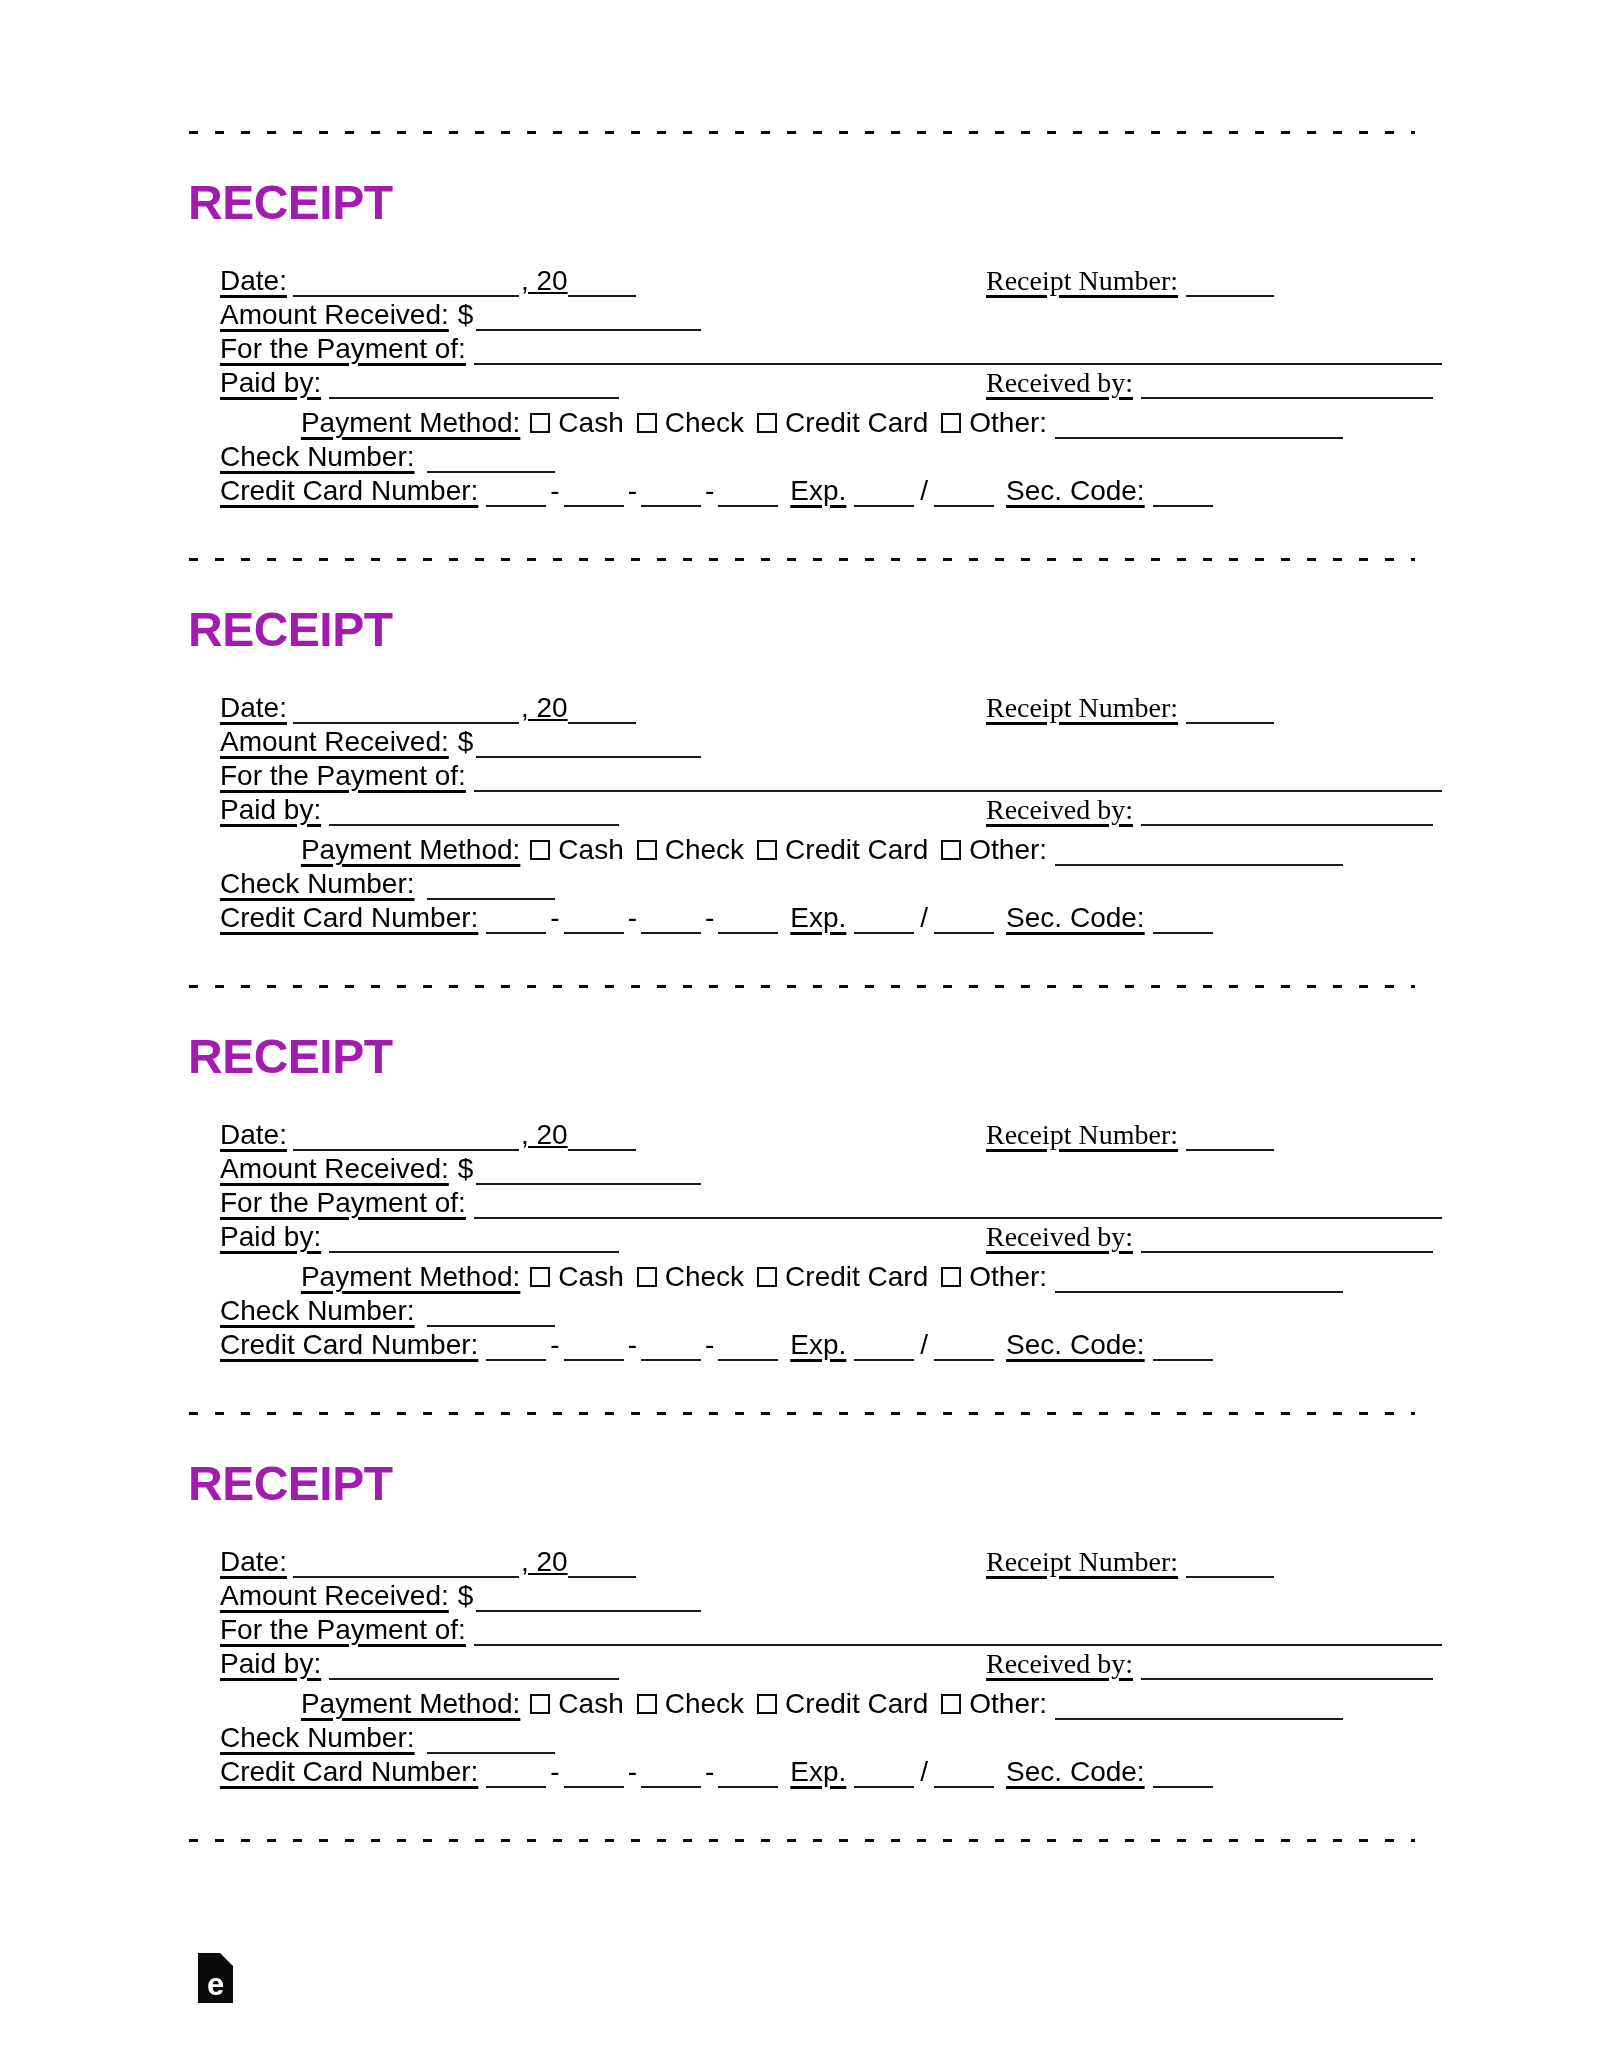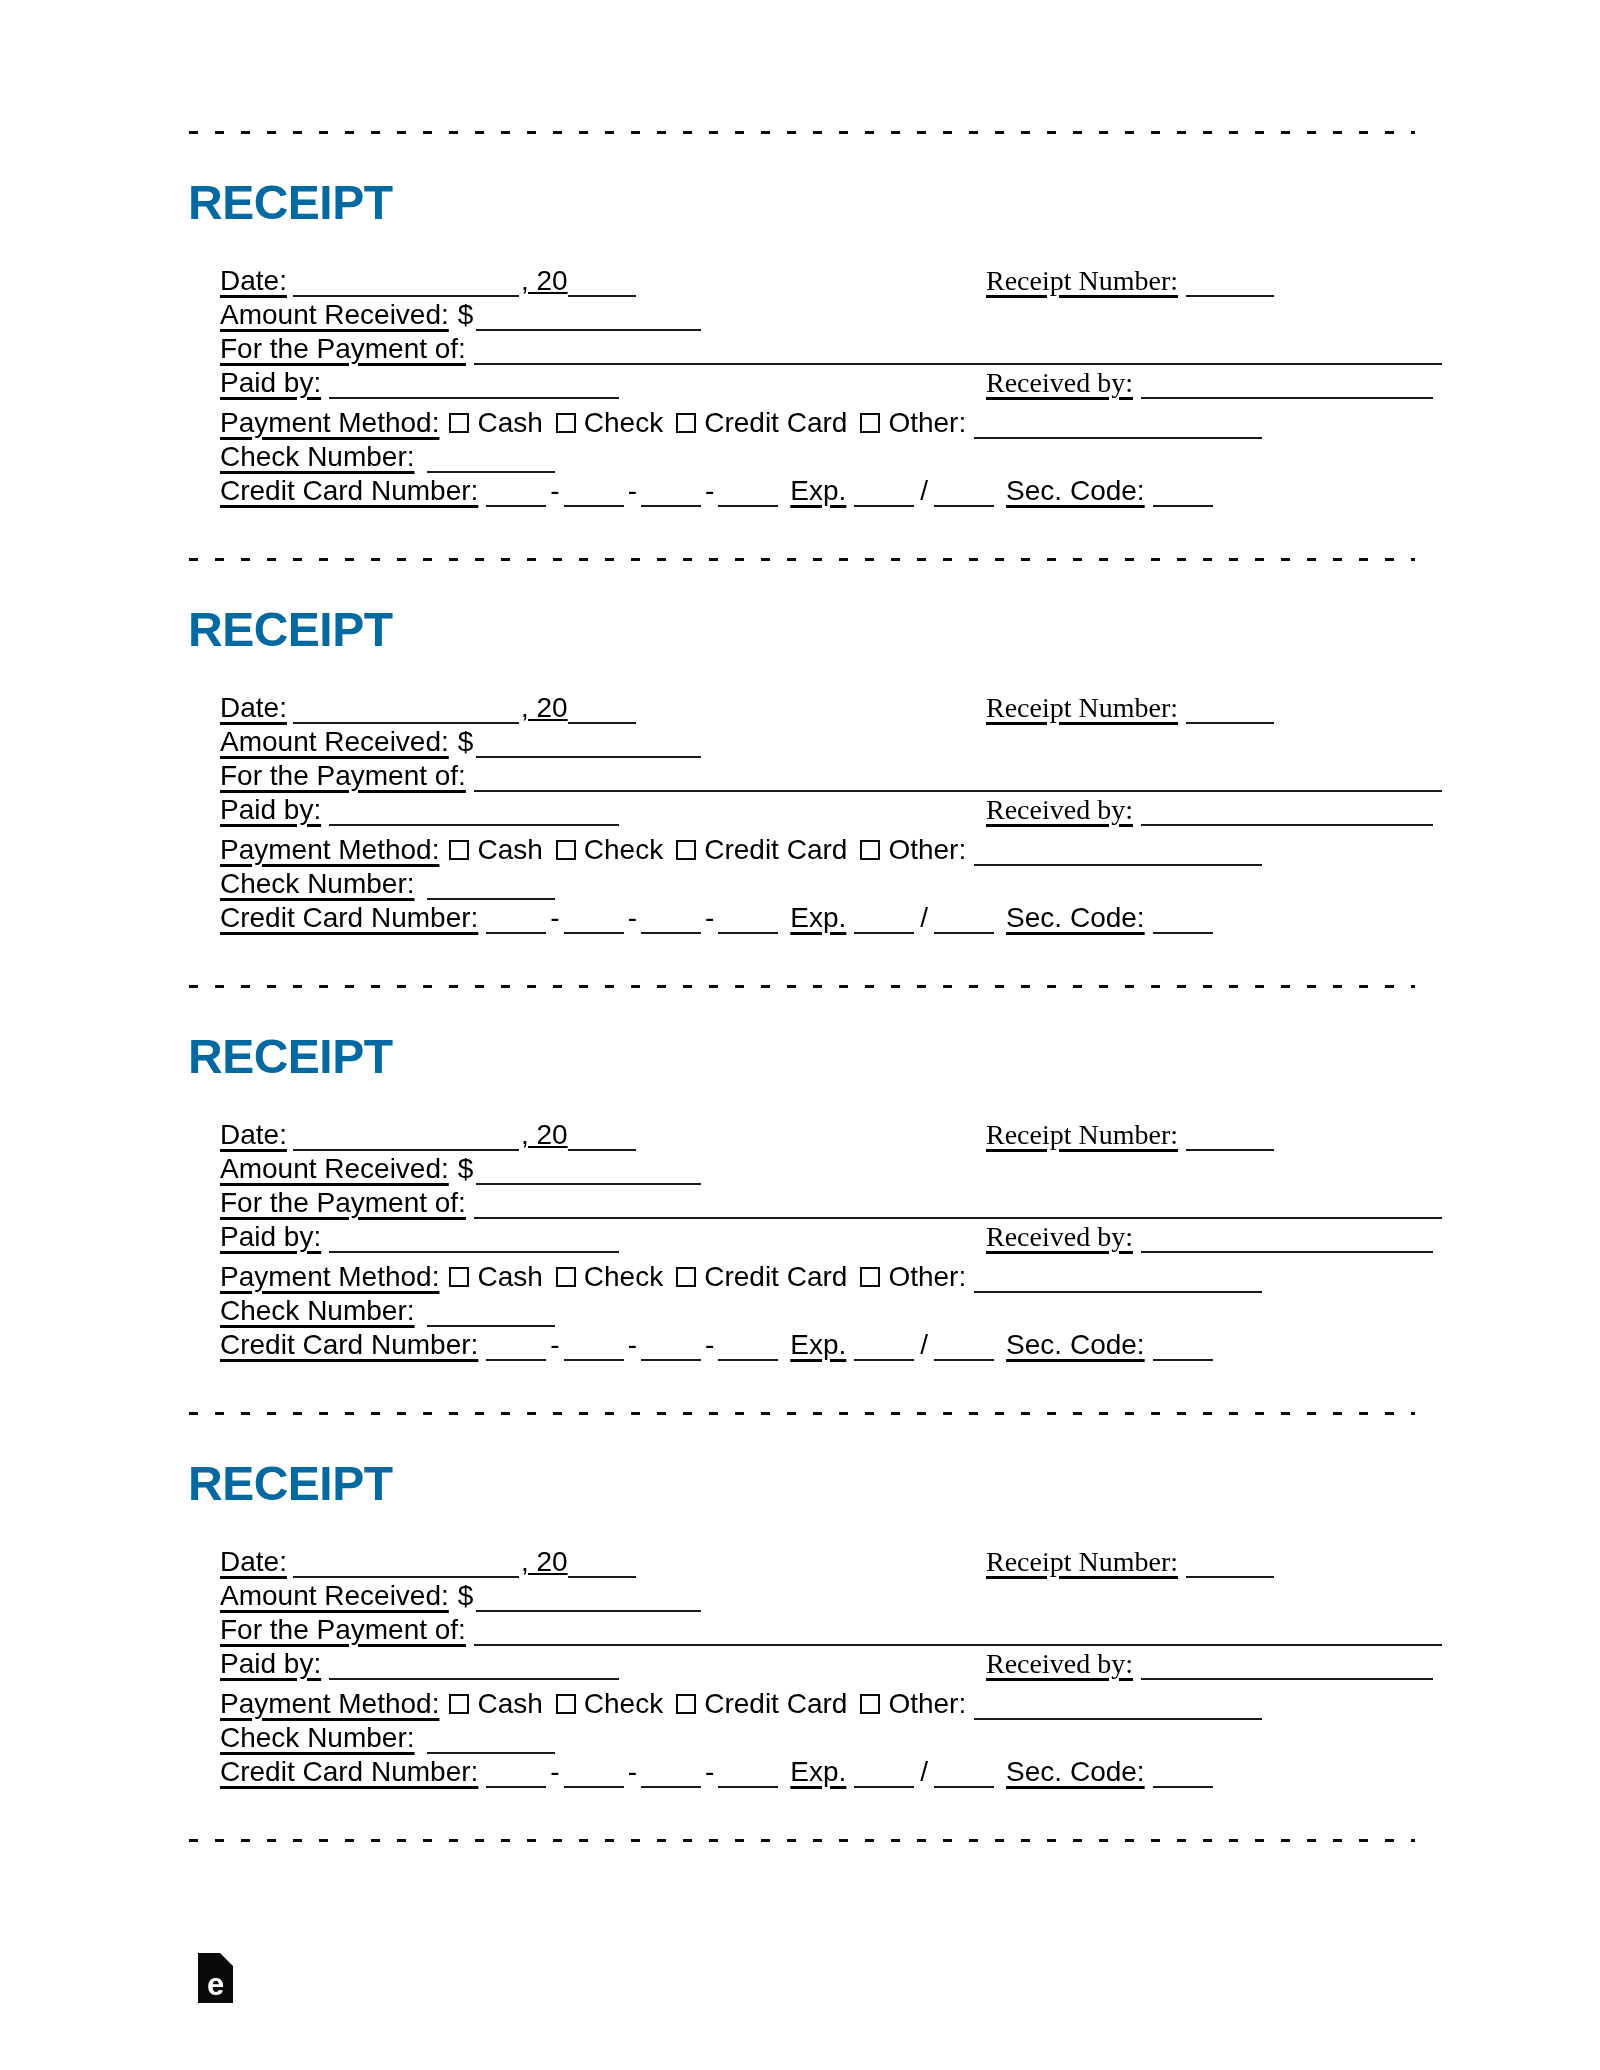--- a/index.html
+++ b/index.html
@@ -16,25 +16,25 @@
   .receipt-section { height: 427px; position: relative; }
 
   .dashed-divider {
     width: 1226px; height: 3px; margin-left: 1px;
     background: repeating-linear-gradient(90deg, #0a0a0a 0 9px, transparent 9px 26px);
   }
 
   .receipt-title {
     margin: 51px 0 43px 0;
     font-size: 48px; font-weight: bold; line-height: 36px;
-    letter-spacing: -0.5px; color: #0369a1;
+    letter-spacing: -0.5px; color: #a21caf;
   }
 
   .row { height: 34px; line-height: 34px; font-size: 28px; white-space: nowrap; position: relative; }
-  .row-pm { margin-top: 6px; }
+  .row-pm { margin-top: 6px; text-align: center; }
 
   .lbl {
     text-decoration: underline;
     text-decoration-thickness: 2.5px;
     text-underline-offset: 5px;
     margin-left: 32px;
   }
   .plain { text-decoration: none; }
 
   .blank {

